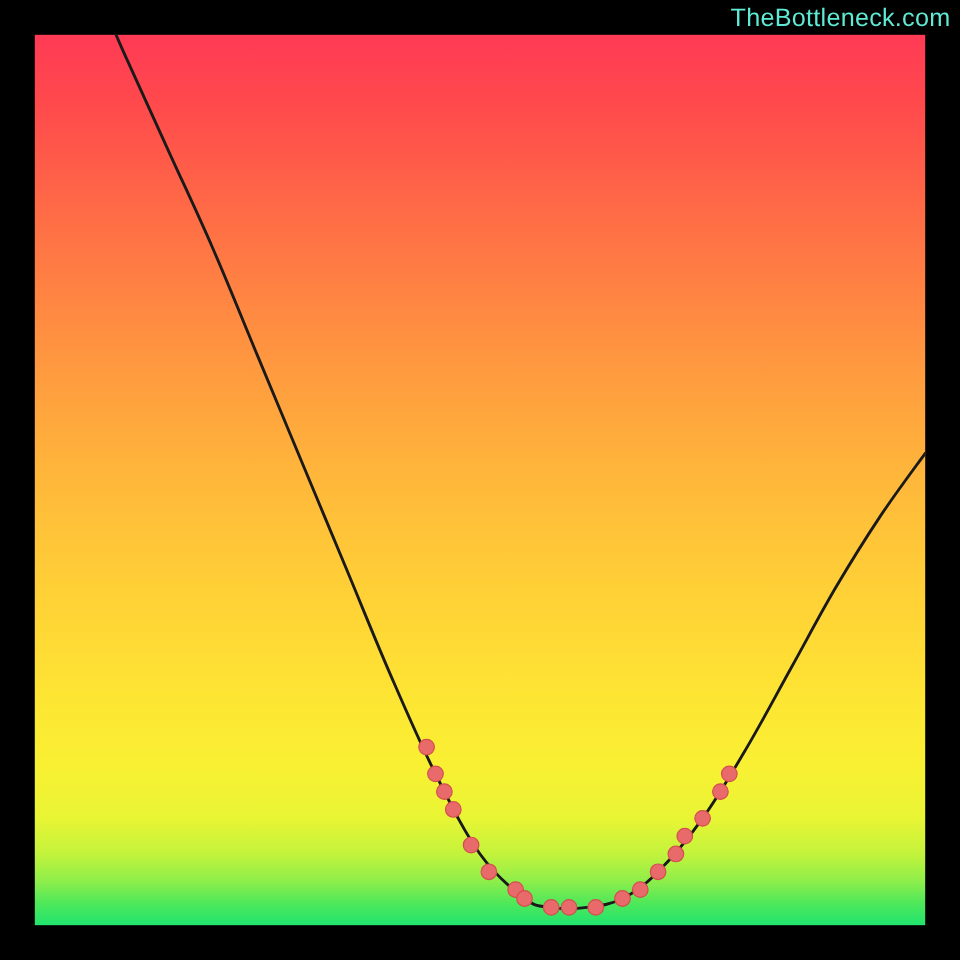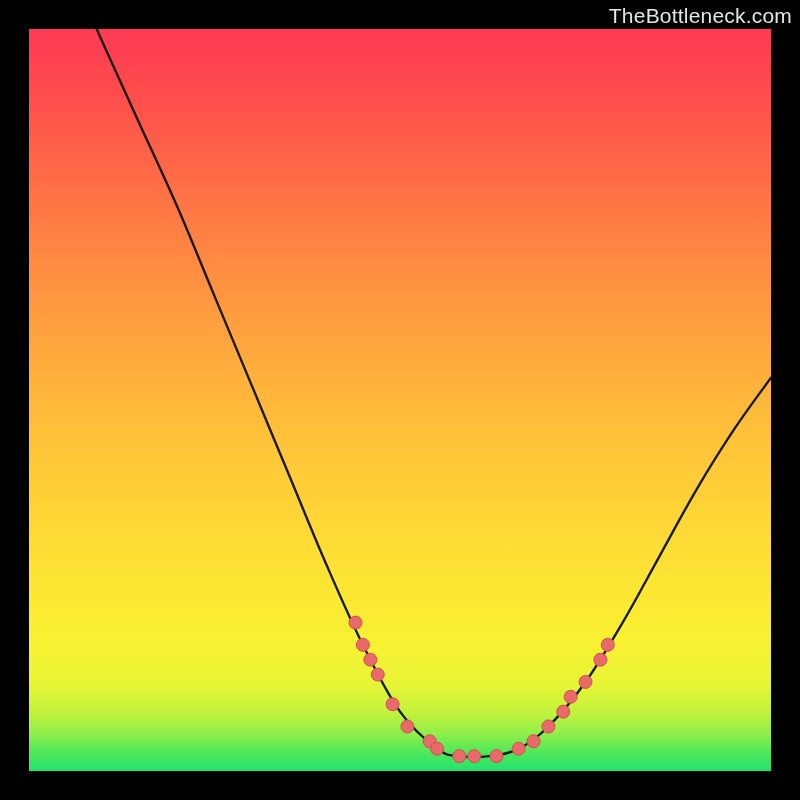--- a/index.html
+++ b/index.html
@@ -47,21 +47,21 @@
       #ff8143 72%,
       #ff6647 82%,
       #ff4a4c 92%,
       #ff3a55 100%
     );
   }
   .watermark {
     position: absolute;
     top: 4px;
     right: 8px;
-    color: #e5e5e5;
+    color: #5eead4;
     font-size: 21px;
     font-weight: 500;
     letter-spacing: 0.2px;
     user-select: none;
   }
   svg.overlay {
     position: absolute;
     left: 0;
     top: 0;
   }

